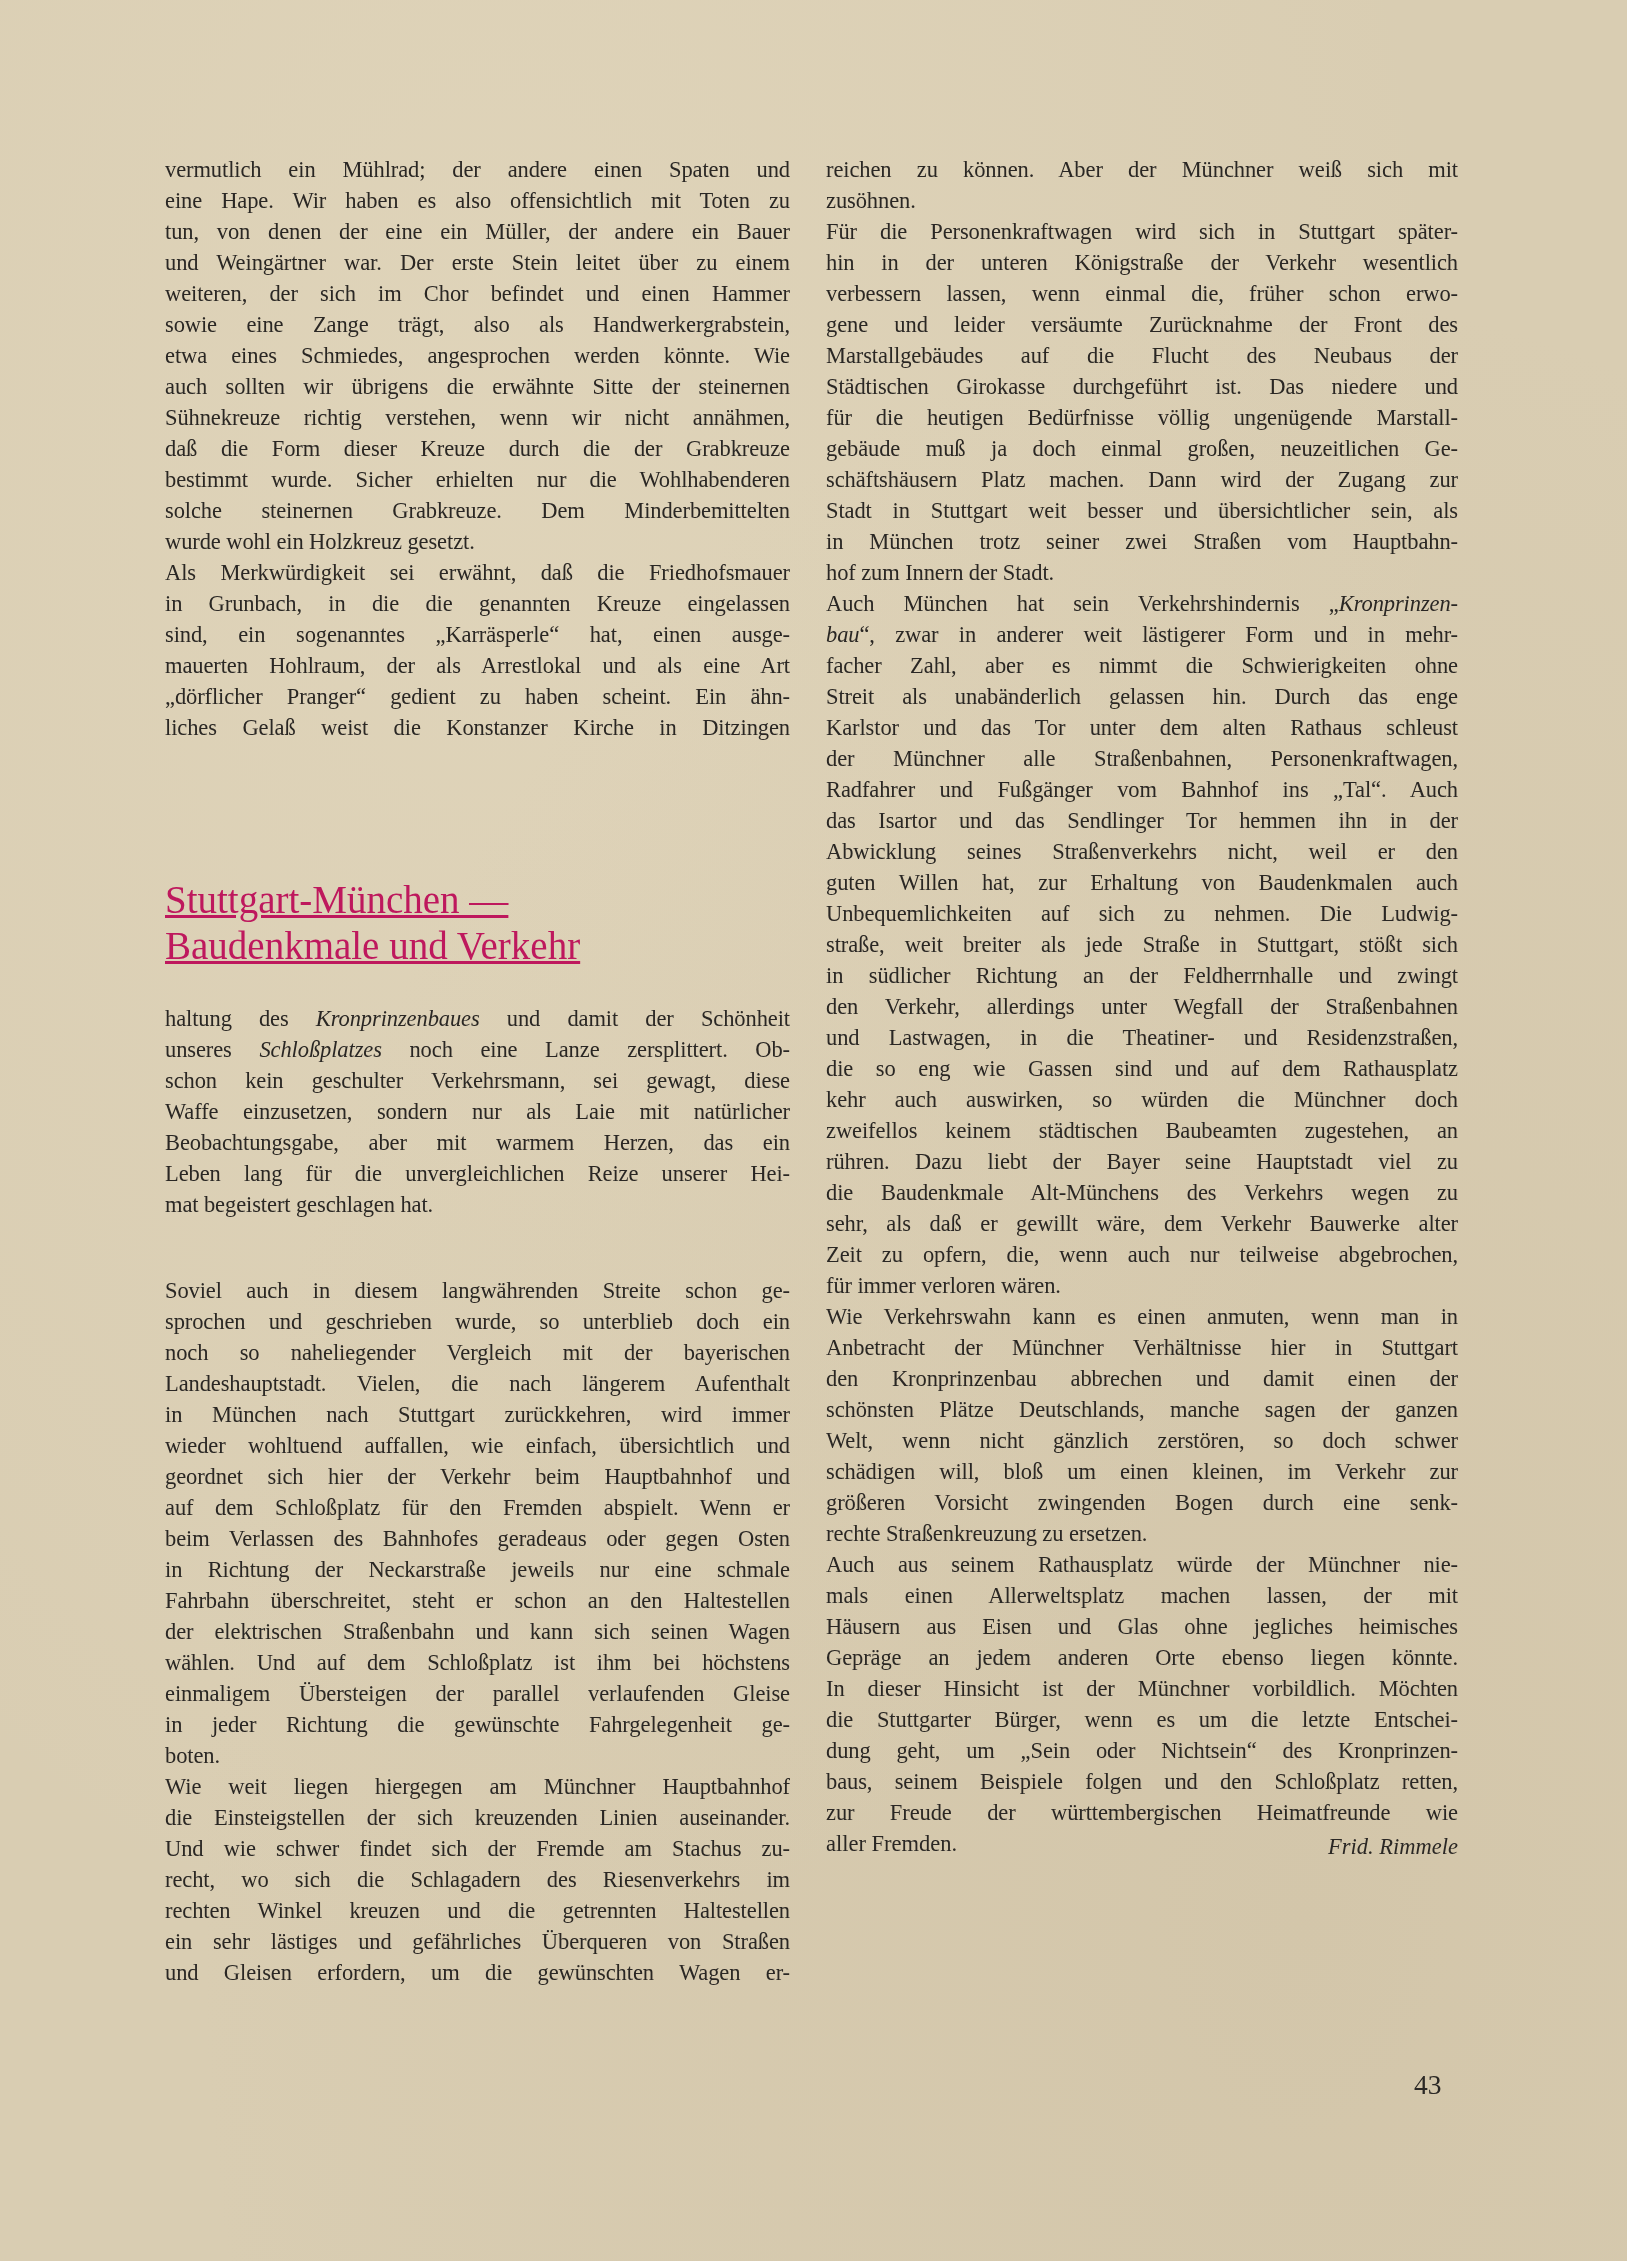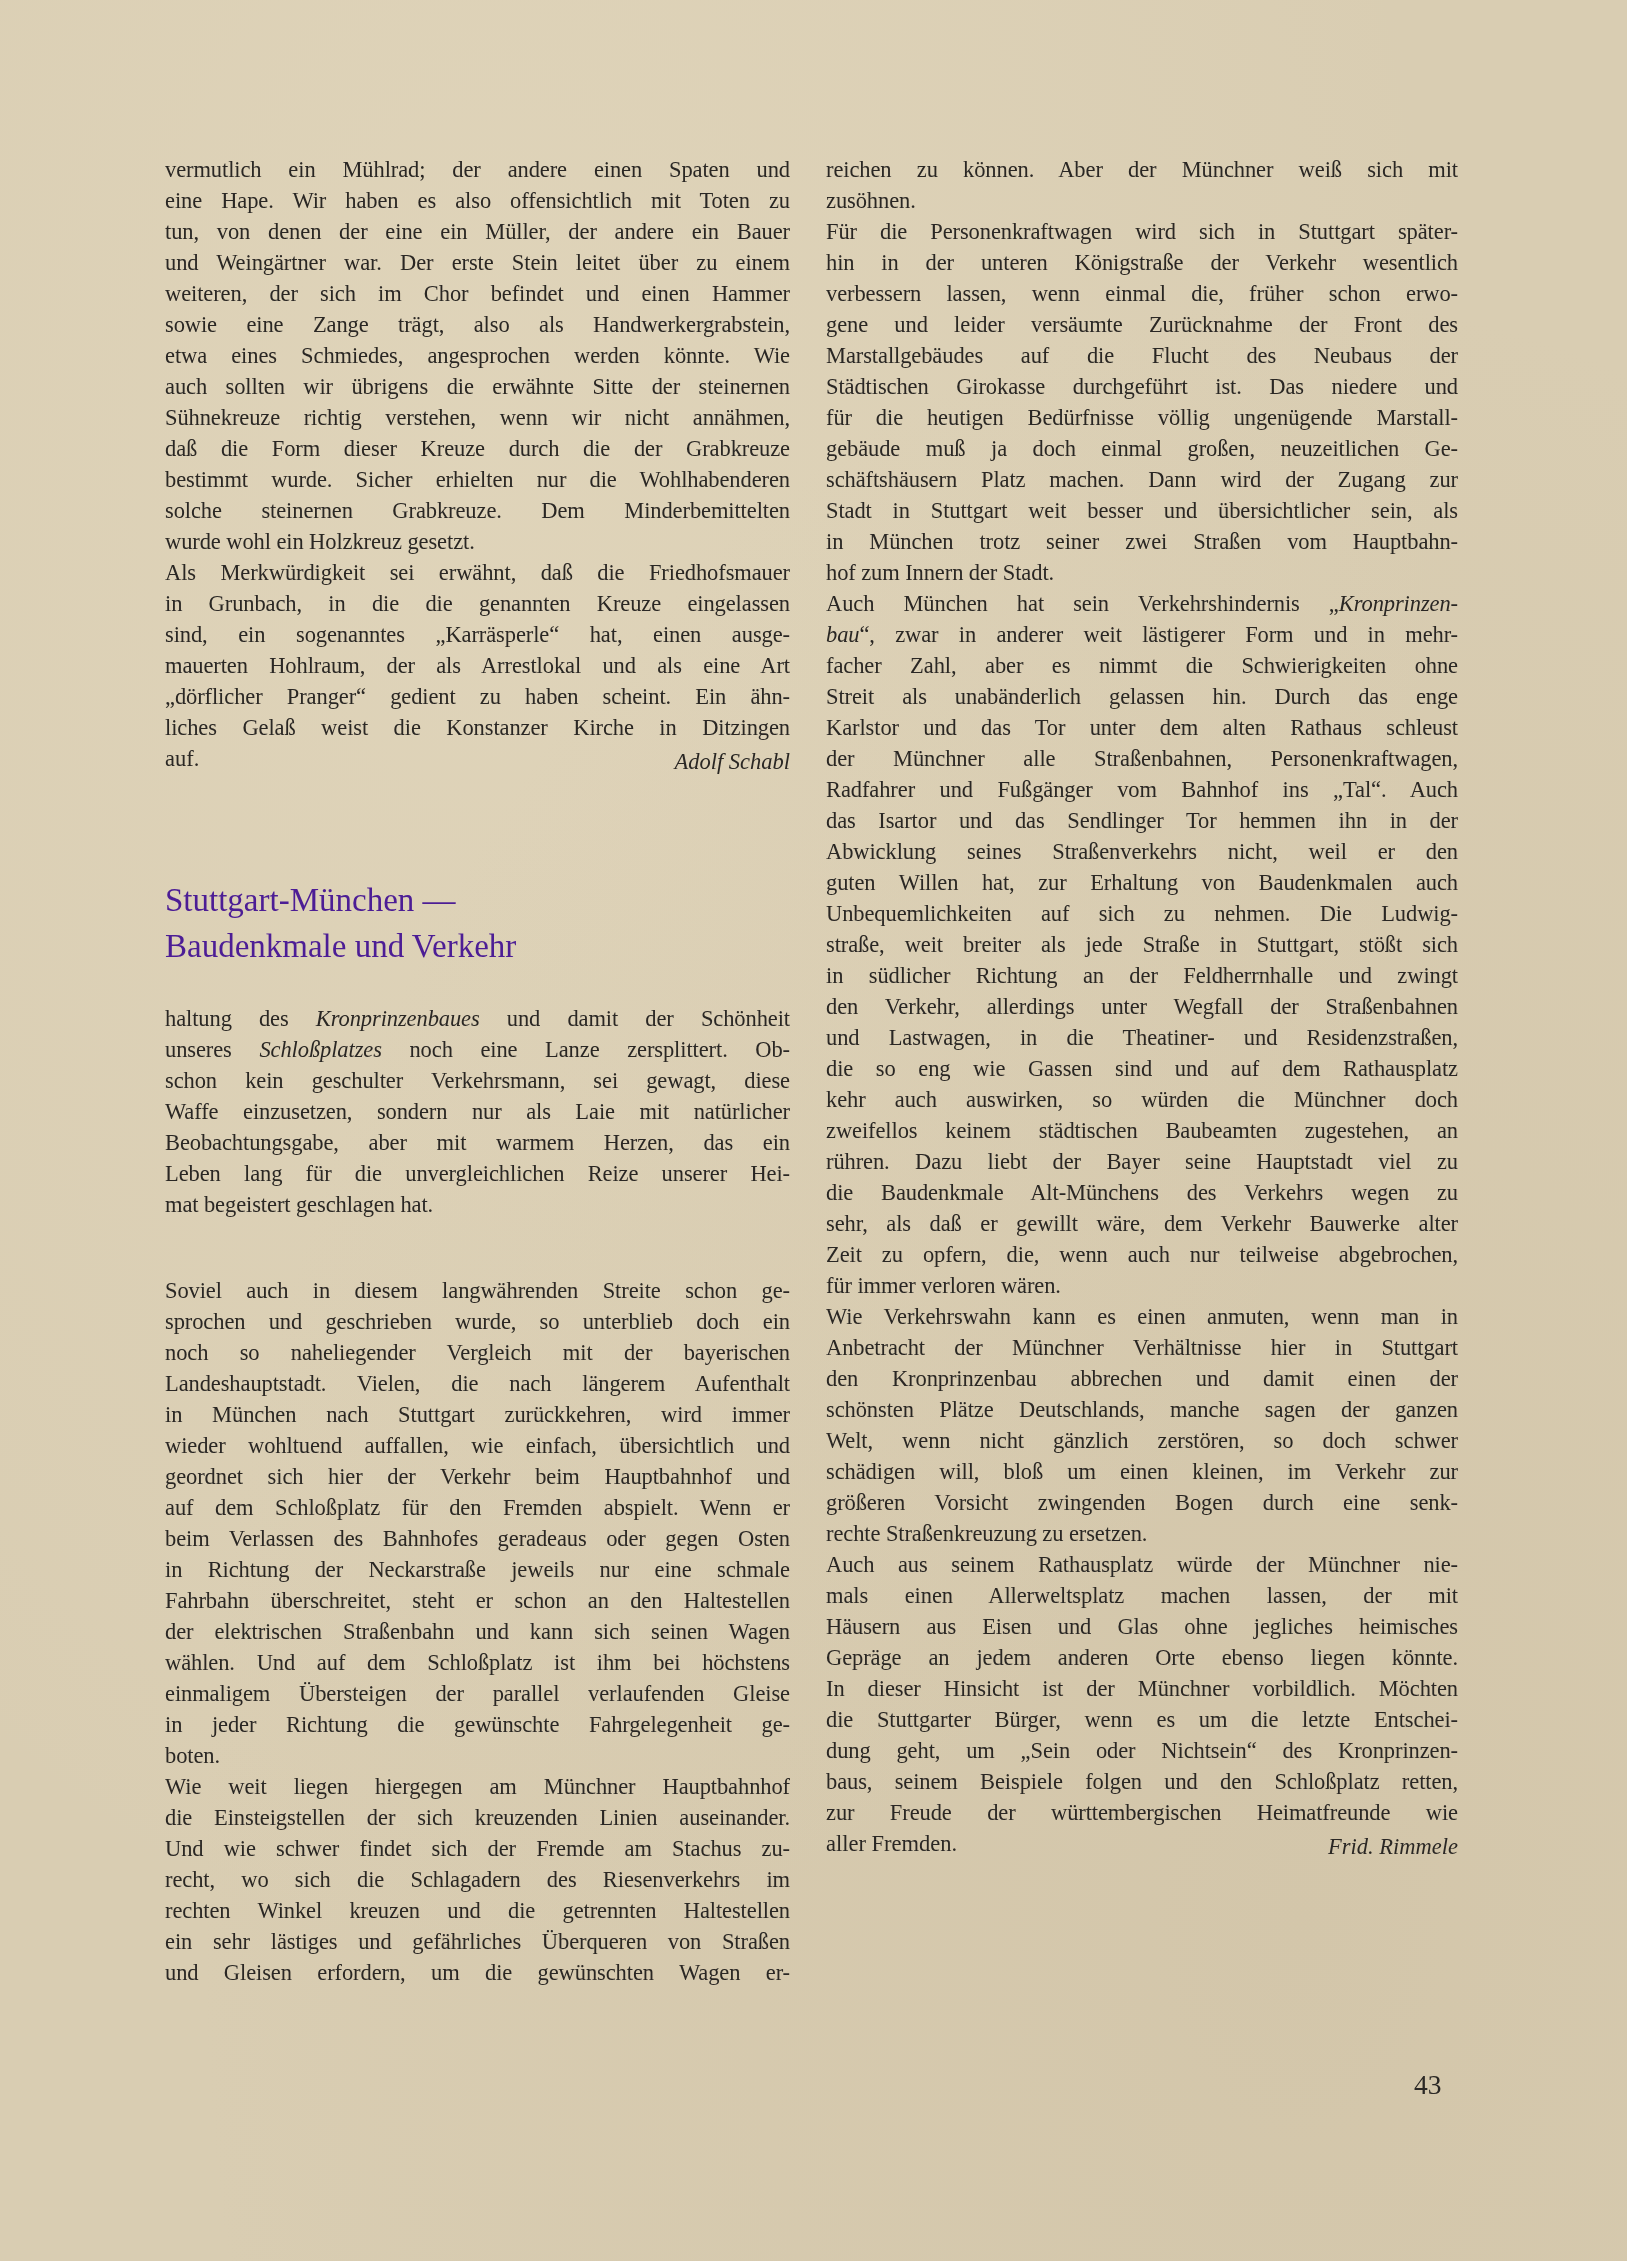--- a/index.html
+++ b/index.html
@@ -20,21 +20,21 @@
     display: block; height: 31px; line-height: 31px;
     font-size: 22.5px; white-space: nowrap;
     text-align: justify; text-align-last: justify;
     letter-spacing: -0.1px;
   }
   .line.last { text-align-last: left; }
   .line .it { font-style: italic; }
   .byline-row { display: flex; justify-content: space-between; height: 31px; line-height: 31px; font-size: 22.5px; }
   .byline { font-style: italic; margin-top: 2.9px; }
   .heading { position: absolute; left: 165px; top: 877px; width: 625px; }
-  .heading .h { font-size: 33px; line-height: 46px; display: block; color: #4c1d95; }
+  .heading .h { font-size: 39px; line-height: 46px; display: block; color: #be185d; text-decoration: underline; }
   .lead { position: absolute; left: 165px; top: 1003px; width: 625px; }
   .left-lower { position: absolute; left: 165px; top: 1275px; width: 625px; }
   .page-number { position: absolute; left: 1414px; top: 2069px; font-size: 27.5px; color: #2b2825; }
 </style>
 </head>
 <body>
 
 <div class="page">
 
   <div class="col col-left">
@@ -50,24 +50,20 @@
     <span class="line">daß die Form dieser Kreuze durch die der Grabkreuze</span>
     <span class="line">bestimmt wurde. Sicher erhielten nur die Wohlhabenderen</span>
     <span class="line">solche steinernen Grabkreuze. Dem Minderbemittelten</span>
     <span class="line last">wurde wohl ein Holzkreuz gesetzt.</span>
     <span class="line">Als Merkwürdigkeit sei erwähnt, daß die Friedhofsmauer</span>
     <span class="line">in Grunbach, in die die genannten Kreuze eingelassen</span>
     <span class="line">sind, ein sogenanntes „Karräsperle“ hat, einen ausge-</span>
     <span class="line">mauerten Hohlraum, der als Arrestlokal und als eine Art</span>
     <span class="line">„dörflicher Pranger“ gedient zu haben scheint. Ein ähn-</span>
     <span class="line">liches Gelaß weist die Konstanzer Kirche in Ditzingen</span>
-    <div class="byline-row">
-      <span>auf.</span>
-      <span class="byline">Adolf Schabl</span>
-    </div>
   </div>
 
   <div class="heading">
     <span class="h">Stuttgart-München —</span>
     <span class="h">Baudenkmale und Verkehr</span>
   </div>
 
   <div class="lead">
     <span class="line"><span>haltung des </span><span class="it">Kronprinzenbaues</span><span> und damit der Schönheit</span></span>
     <span class="line"><span>unseres </span><span class="it">Schloßplatzes</span><span> noch eine Lanze zersplittert. Ob-</span></span>

